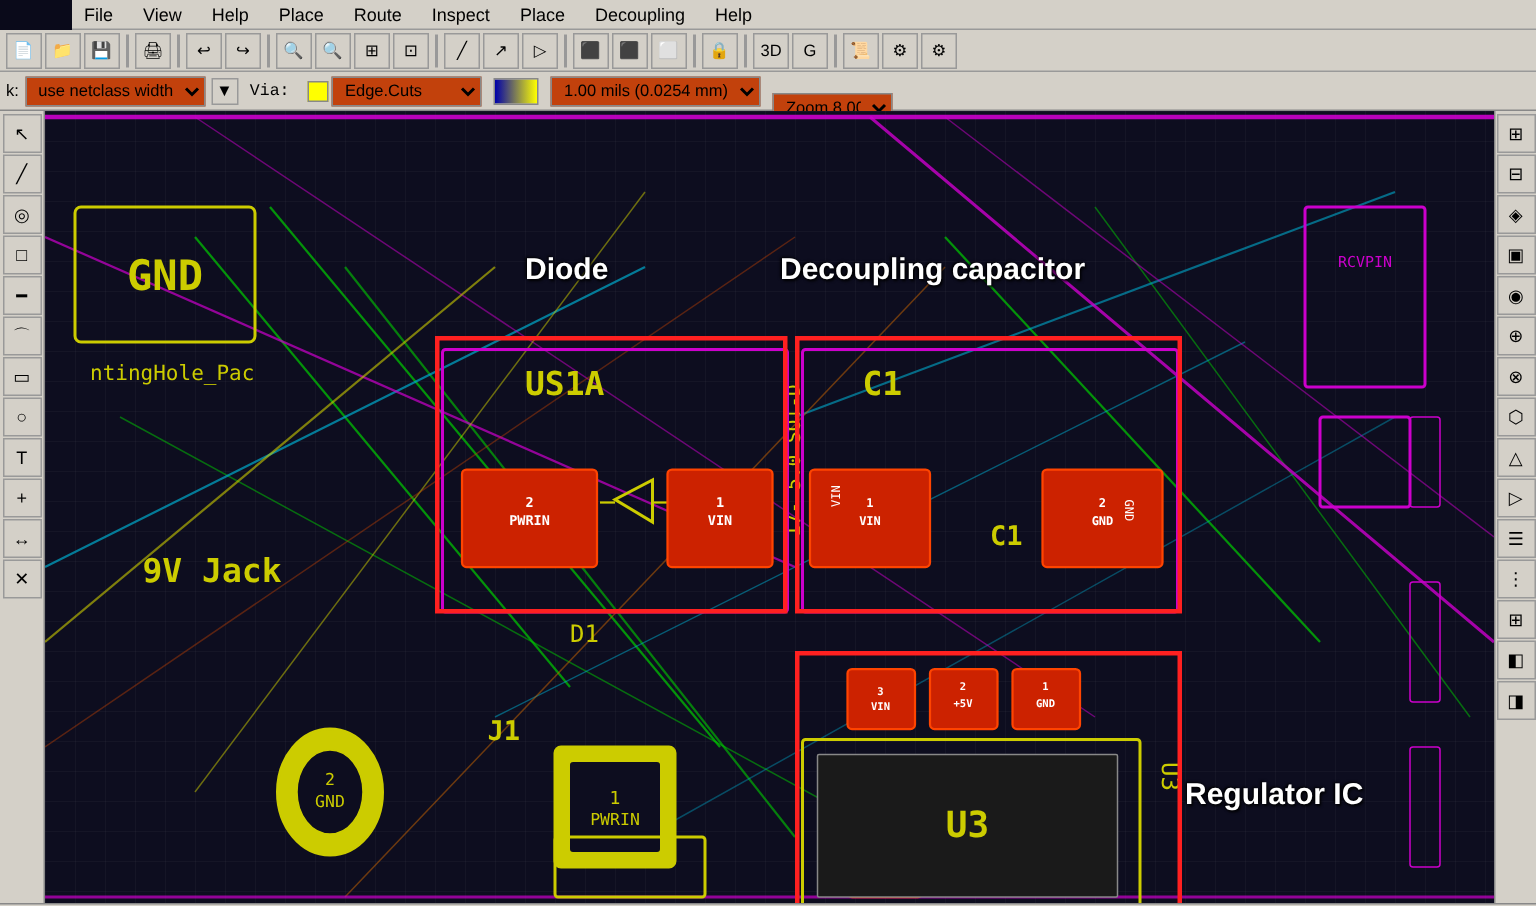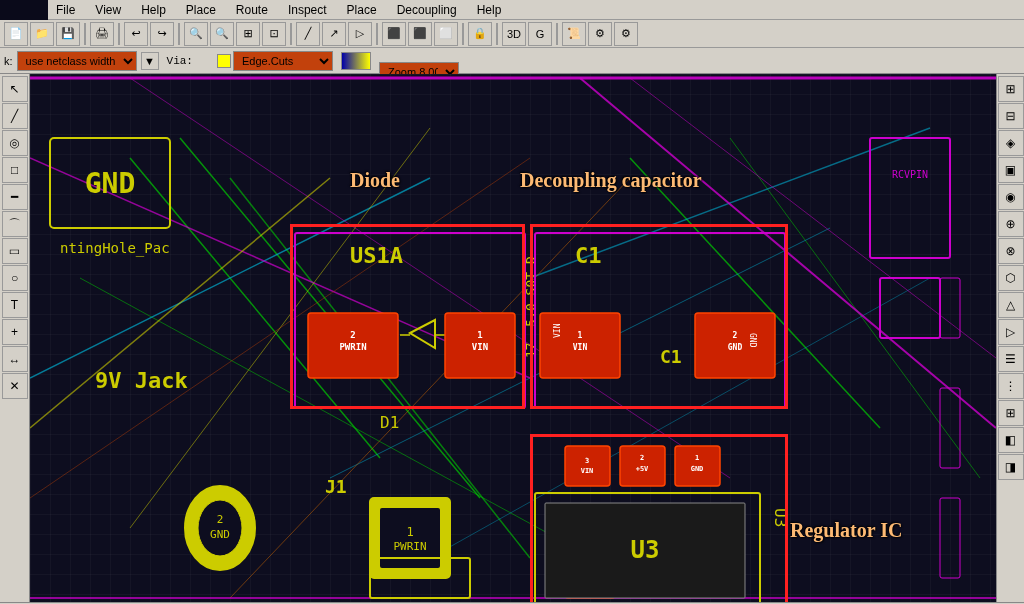--- a/index.html
+++ b/index.html
@@ -127,24 +127,23 @@
       top: 0; left: 0;
       width: 100%;
       height: 100%;
     }
 
     
     .annotation {
       position: absolute;
       font-size: 18px;
       font-weight: bold;
-      color: #fdba74;
+      color: #ffffff;
       text-shadow: 1px 1px 2px black, -1px -1px 2px black;
       pointer-events: none;
-      font-family: Liberation Serif, serif;
     }
 
     
     .highlight-box {
       position: absolute;
       border: 3px solid #ff2020;
       pointer-events: none;
     }
 
     
@@ -208,27 +207,30 @@
   <div class="toolbar-btn">⚙</div>
 </div>
 
 <div id="toolbar2">
   <span style="font-size:11px;">k:</span>
   <select class="toolbar2-select">
     <option>use netclass width</option>
   </select>
   <div class="toolbar-btn" style="width:18px;height:18px;">▼</div>
   <span style="font-size:11px; margin-left:4px;font-family:Liberation Mono, monospace;">Via:</span>
-  <div style="margin-left:20px; display:flex; align-items:center; gap:2px;">
+  <div style="margin-left:8px; display:flex; align-items:center; gap:2px;">
     <div style="width:14px;height:14px;background:#ffff00;border:1px solid #888;"></div>
     <select class="toolbar2-select" style="width:100px;">
       <option>Edge.Cuts</option>
     </select>
   </div>
   <div style="width:30px;height:18px;background:linear-gradient(to right,#0000aa,#ffff00);border:1px solid #888;margin-left:4px;"></div>
+  <select class="toolbar2-select" style="width:140px; margin-left:4px;">
+    <option>1.00 mils (0.0254 mm)</option>
+  </select>
   <select class="toolbar2-select" style="width:80px; margin-left:4px;margin-top:22px;">
     <option>Zoom 8.00</option>
   </select>
 </div>
 
 <div id="main">
 
   <div id="left-tools">
     <div class="side-btn">↖</div>
     <div class="side-btn">╱</div>

